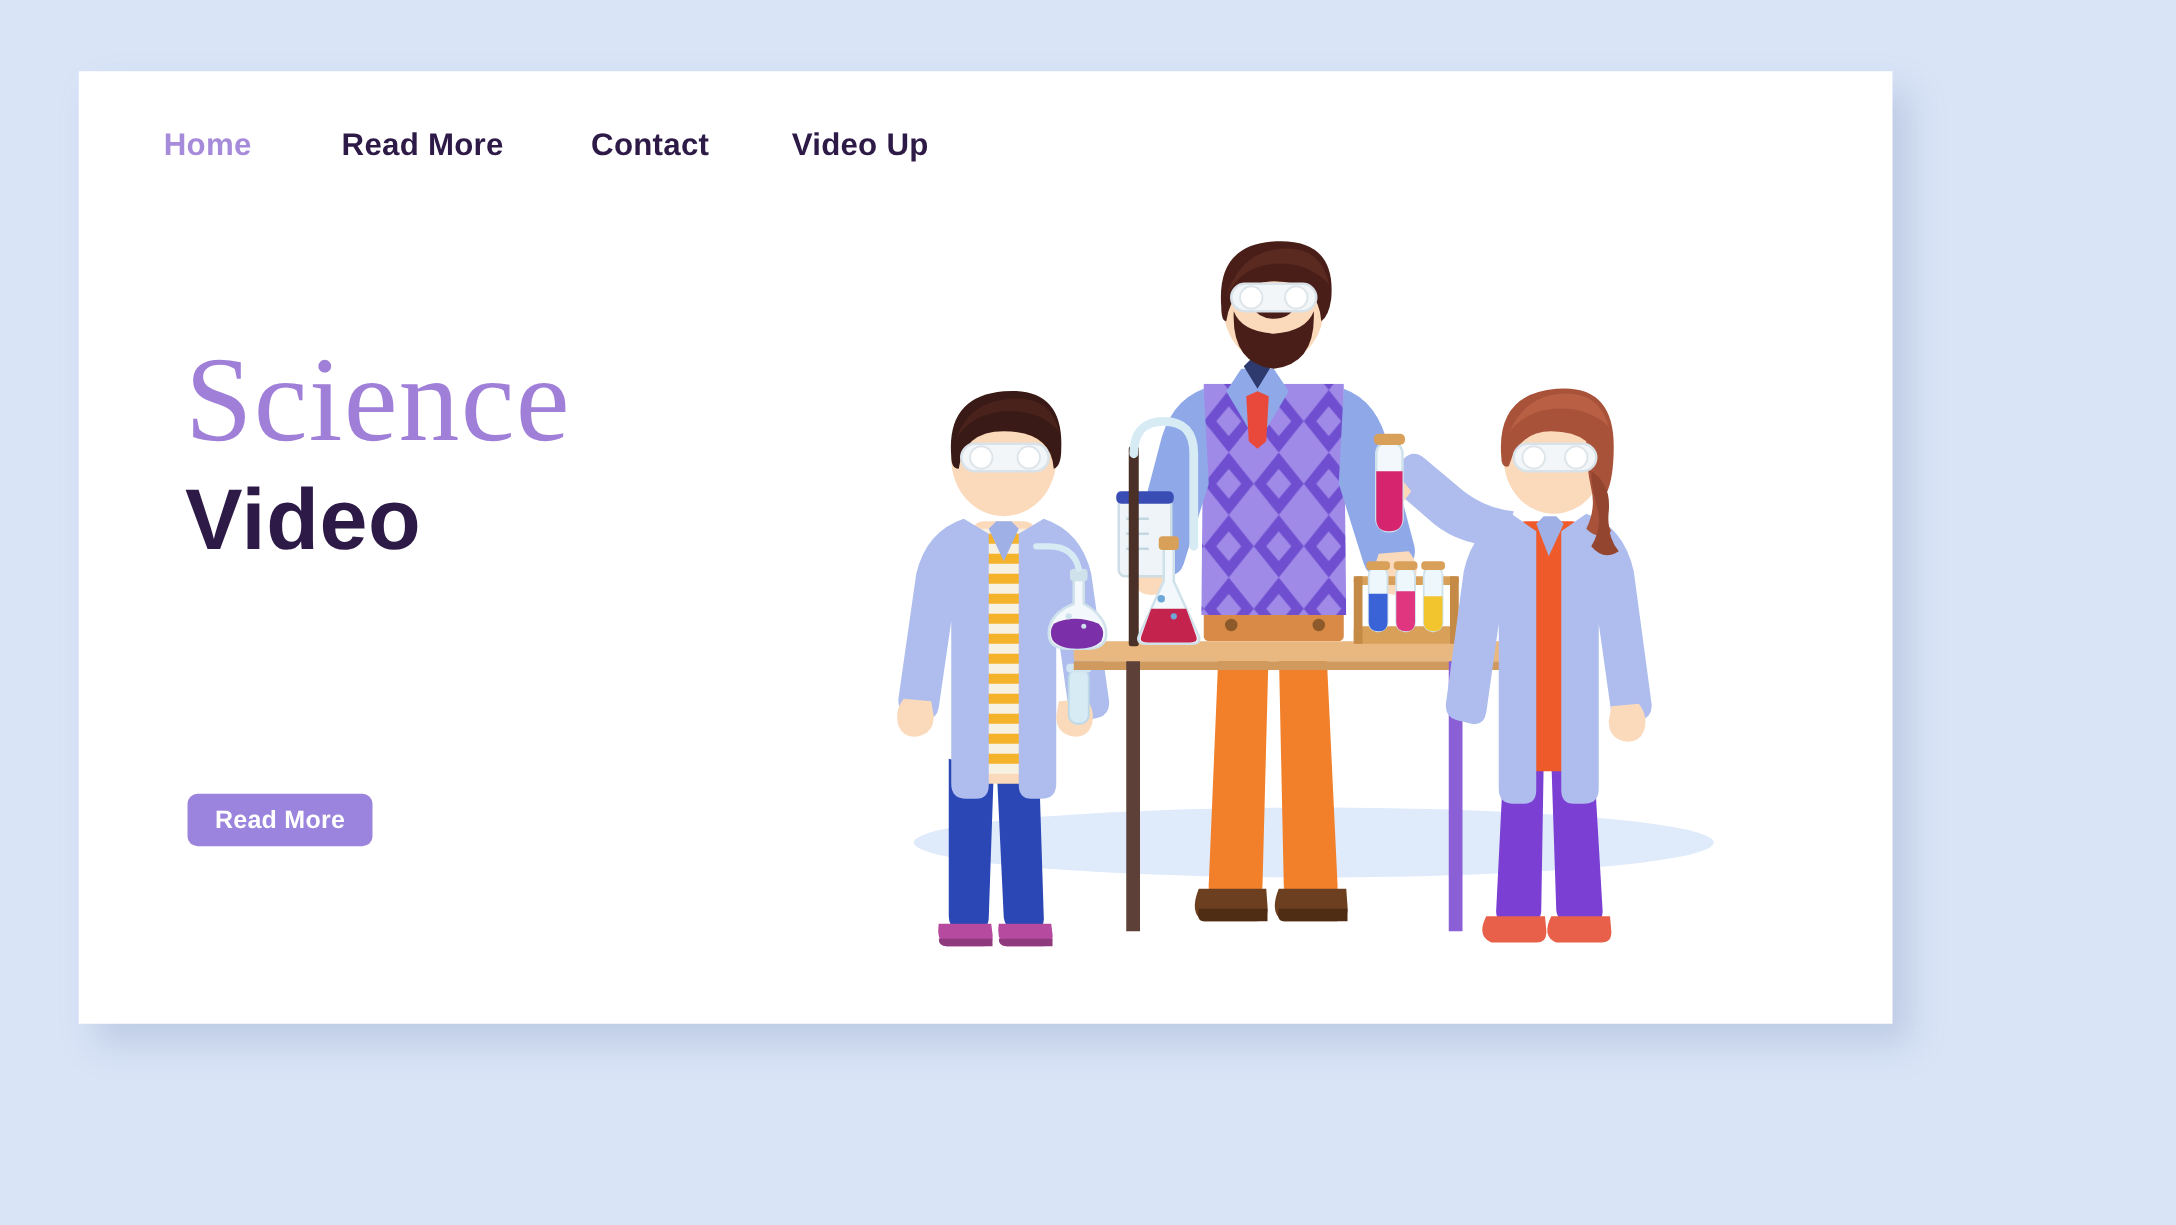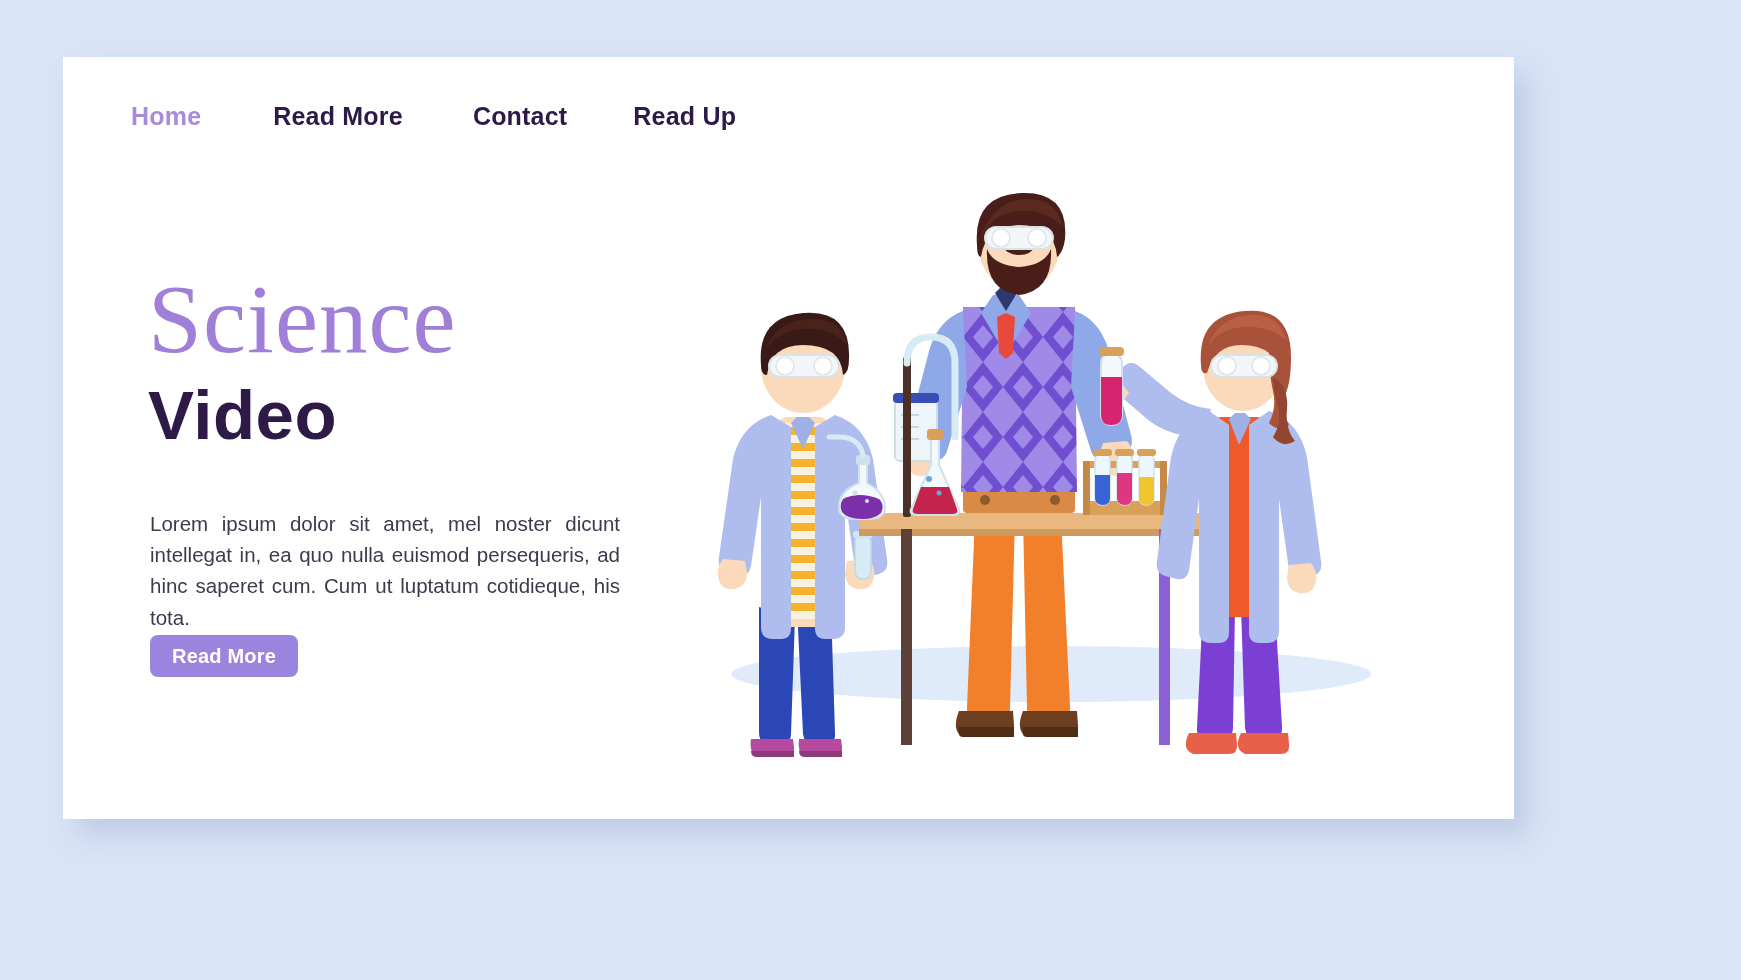--- a/index.html
+++ b/index.html
@@ -111,27 +111,26 @@
 
 <div class="page-frame">
 
   <nav class="navbar">
     <a class="nav-item active">Home</a>
     <span class="nav-gap-1"></span>
     <a class="nav-item">Read More</a>
     <span class="nav-gap-2"></span>
     <a class="nav-item">Contact</a>
     <span class="nav-gap-3"></span>
-    <a class="nav-item">Read Up</a>
+    <a class="nav-item">Video Up</a>
   </nav>
 
   <div class="hero-text">
     <h1 class="title-main">Science</h1>
     <h2 class="title-sub">Video</h2>
-    <p class="hero-paragraph">Lorem ipsum dolor sit amet, mel noster dicunt intellegat in, ea quo nulla euismod persequeris, ad hinc saperet cum. Cum ut luptatum cotidieque, his tota.</p>
   </div>
 
   <button class="cta-button">Read More</button>
 
   <div class="illustration">
     <svg viewBox="0 0 760 600" xmlns="http://www.w3.org/2000/svg">
 
       <ellipse cx="388" cy="487" rx="320" ry="28" fill="#dfeafb"></ellipse>
 
       <g>

